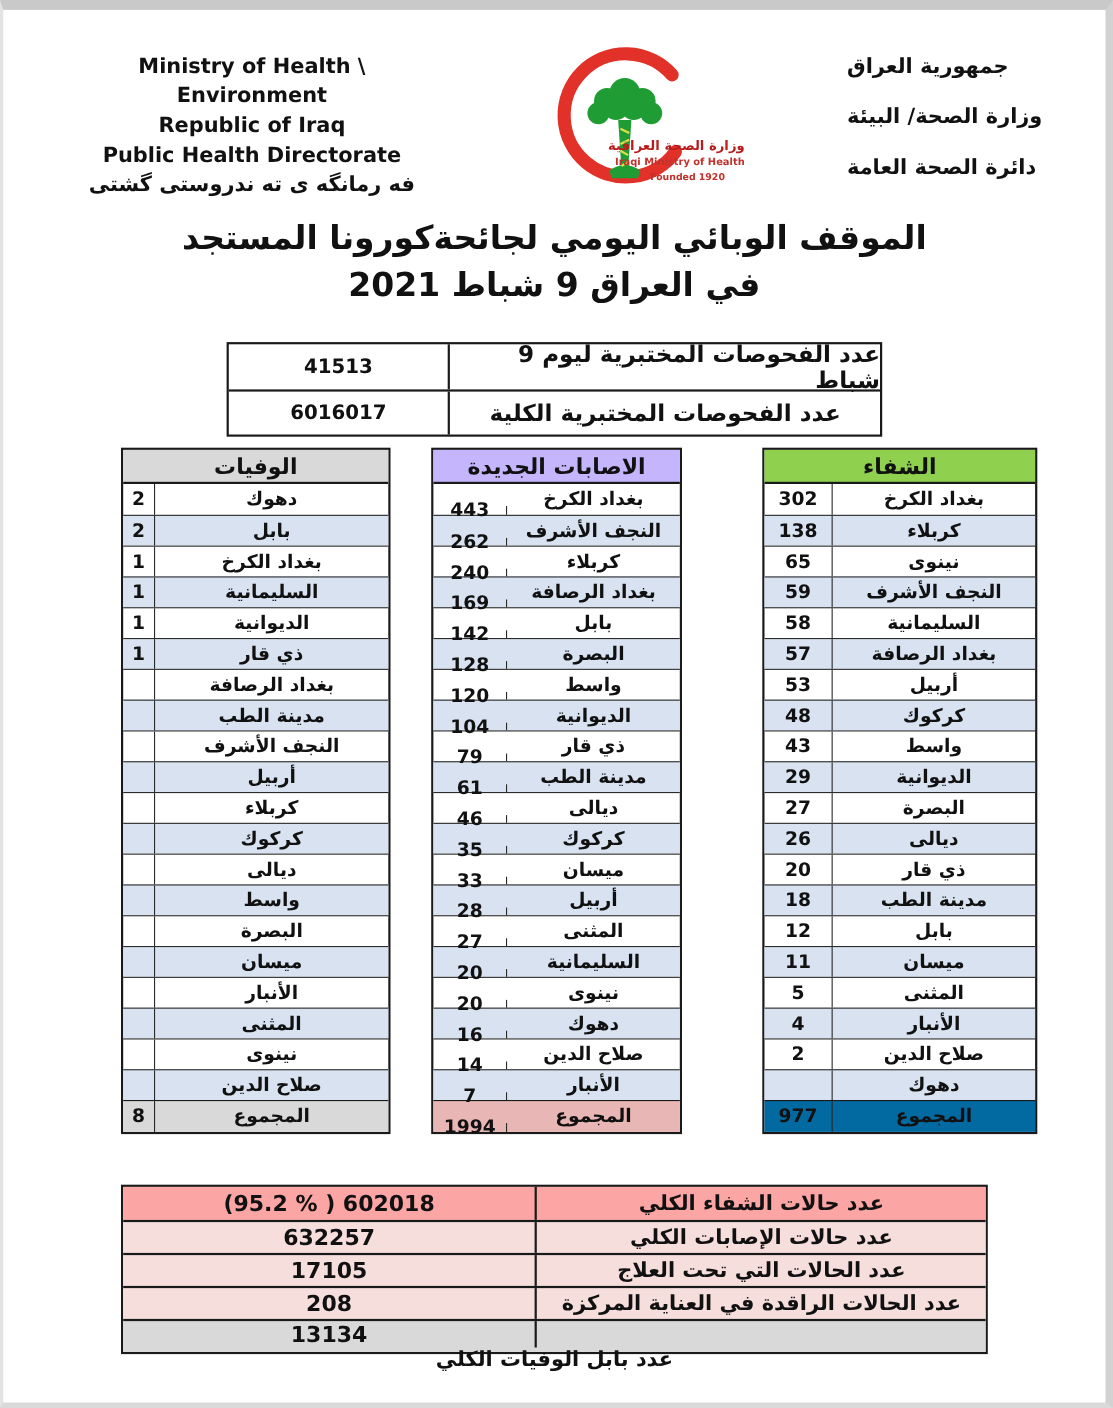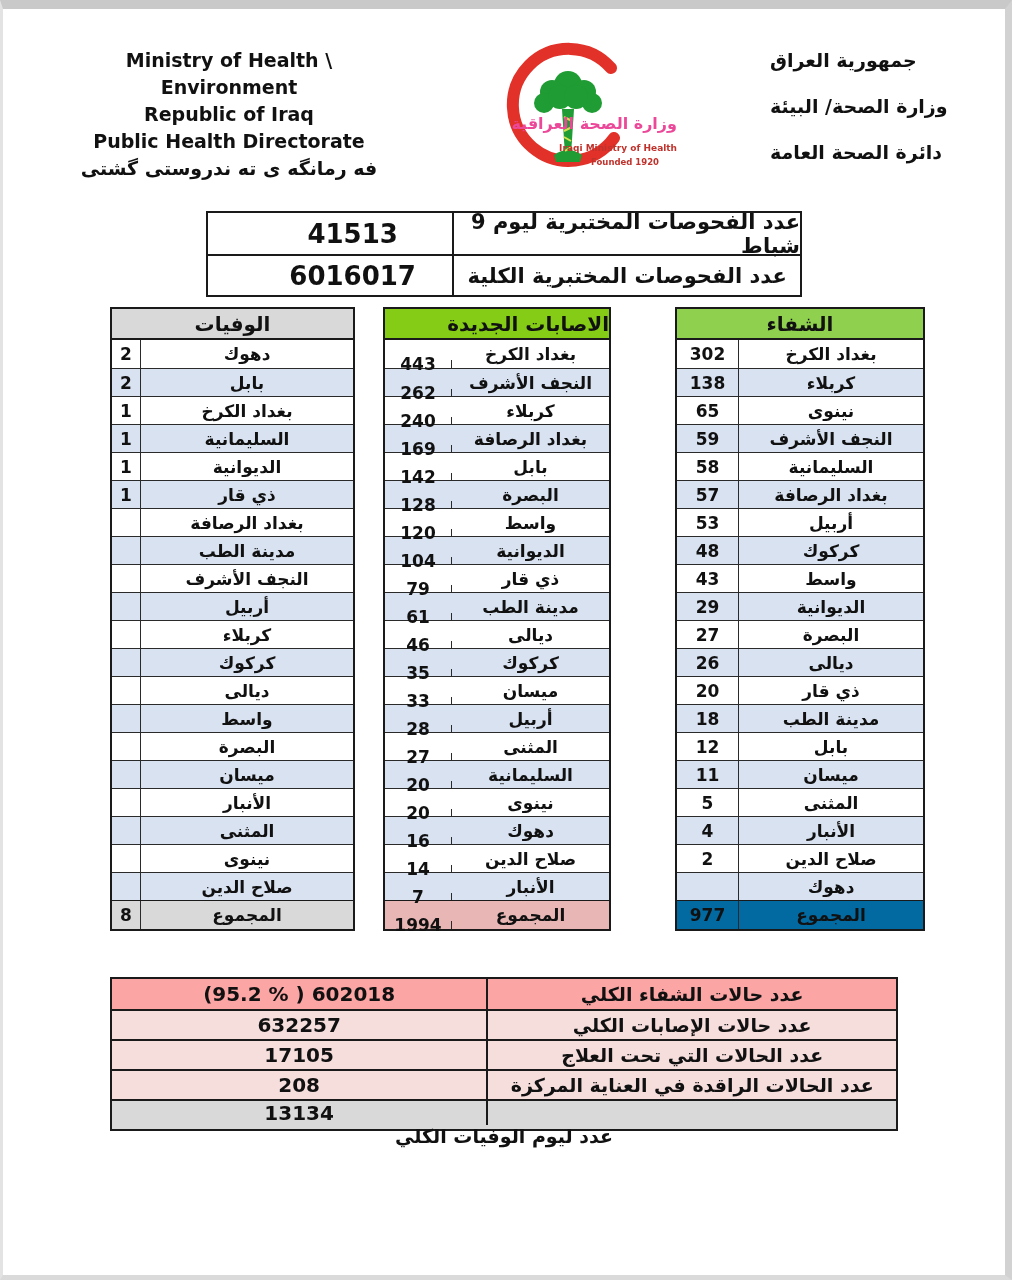--- a/index.html
+++ b/index.html
@@ -18,43 +18,43 @@
     border-left: 3px solid #e3e3e3;
     border-bottom: 5px solid #dadada;
   }
 
   
   .hdr { display:flex; justify-content:space-between; align-items:flex-start; padding:22px 20px 0 58px; height:172px; }
   .hdr-left { width:336px; text-align:center; font-size:19px; line-height:27px; padding-top:16px; }
   .hdr-left .ku { direction:rtl; font-size:19px; }
   .hdr-right { width:215px; text-align:left; direction:rtl; font-size:19px; line-height:46px; padding-top:6px; }
   .hdr-logo { position:relative; width:195px; height:160px; margin-top:2px; }
-  .logo-ar { position:absolute; right:4px; top:81px; color:#ec4899; font-size:16px; direction:rtl; white-space:nowrap; }
+  .logo-ar { position:absolute; right:4px; top:92px; color:#b91c1c; font-size:12px; direction:rtl; white-space:nowrap; }
   .logo-en1 { position:absolute; right:4px; top:110px; color:#c0322c; font-size:9px; white-space:nowrap; }
   .logo-en2 { position:absolute; right:22px; top:124px; color:#c0322c; font-size:8.5px; white-space:nowrap; }
 
   
   .title { margin-top:14px; text-align:center; direction:rtl; font-size:30px; line-height:43px; }
 
   
   .tests { width:596px; margin:30px auto 0; border:2px solid #1a1a1a; }
   .tests .trw { display:flex; height:41px; }
   .tests .trw + .trw { border-top:2px solid #1a1a1a; }
-  .tests .tval { width:34%; border-right:2px solid #1a1a1a; display:flex; align-items:center; justify-content:center; font-size:26px;margin-left:45px; }
+  .tests .tval { width:34%; border-right:2px solid #1a1a1a; display:flex; align-items:center; justify-content:center; font-size:18px; }
   .tests .tlab { flex:1; direction:rtl; display:flex; align-items:center; justify-content:center; font-size:21px; }
 
   
-  .tables-row { display:flex; justify-content:space-between; margin-top:10px; padding:0 80px 0 107px; align-items:flex-start;border-radius:15px; }
+  .tables-row { display:flex; justify-content:space-between; margin-top:10px; padding:0 62px 0 107px; align-items:flex-start;border-radius:15px; }
   .dtable { border:2px solid #1a1a1a; background:#fff; }
   .t-deaths { width:245px; }
   .t-cases  { width:228px; }
   .t-recov  { width:250px;margin-left:36px; }
   .thead { height:31px; line-height:31px; text-align:center; direction:rtl; font-size:20px; border-bottom:2px solid #1a1a1a; }
   .hd-gray  { background:#d9d9d9; }
-  .hd-pink  { background:#84cc16;text-align:right; }
+  .hd-pink  { background:#c4b5fd; }
   .hd-green { background:#8fd04e; }
   .trow { display:flex; height:28px; border-top:1px solid #2a2a2a; }
   .tbody .trow:first-child { border-top:none; }
   .trow .cell { display:flex; align-items:center; justify-content:center; font-size:17px; }
   .trow .val { border-right:1.5px solid #2a2a2a; }
   .t-deaths .val { width:29px; }
   .t-cases  .val { width:67px;margin-top:20px; }
   .t-recov  .val { width:62px; }
   .trow .name { flex:1; direction:rtl; }
   .trow.stripe { background:#d8e2f0; }
@@ -112,20 +112,24 @@
       <span class="logo-en2">Founded 1920</span>
     </div>
 
     <div class="hdr-right">
       <div>جمهورية العراق</div>
       <div>وزارة الصحة/ البيئة</div>
       <div>دائرة الصحة العامة</div>
     </div>
   </header>
 
+  <div class="title">
+    <div>الموقف الوبائي اليومي لجائحةكورونا المستجد</div>
+    <div>في العراق  9  شباط 2021</div>
+  </div>
 
   <div class="tests">
     <div class="trw">
       <div class="tval">41513</div>
       <div class="tlab">عدد الفحوصات المختبرية  ليوم 9 شباط</div>
     </div>
     <div class="trw">
       <div class="tval">6016017</div>
       <div class="tlab">عدد الفحوصات المختبرية الكلية</div>
     </div>
@@ -417,17 +421,17 @@
       <div class="srow pink">
         <div class="sval">17105</div>
         <div class="slab">عدد الحالات التي تحت العلاج</div>
       </div>
       <div class="srow pink">
         <div class="sval">208</div>
         <div class="slab">عدد الحالات الراقدة في العناية المركزة</div>
       </div>
       <div class="srow gray">
         <div class="sval">13134</div>
-        <div class="slab">عدد ليوم الوفيات الكلي</div>
+        <div class="slab">عدد بابل الوفيات الكلي</div>
       </div>
     </div>
 
 </div>
 
 </body></html>

